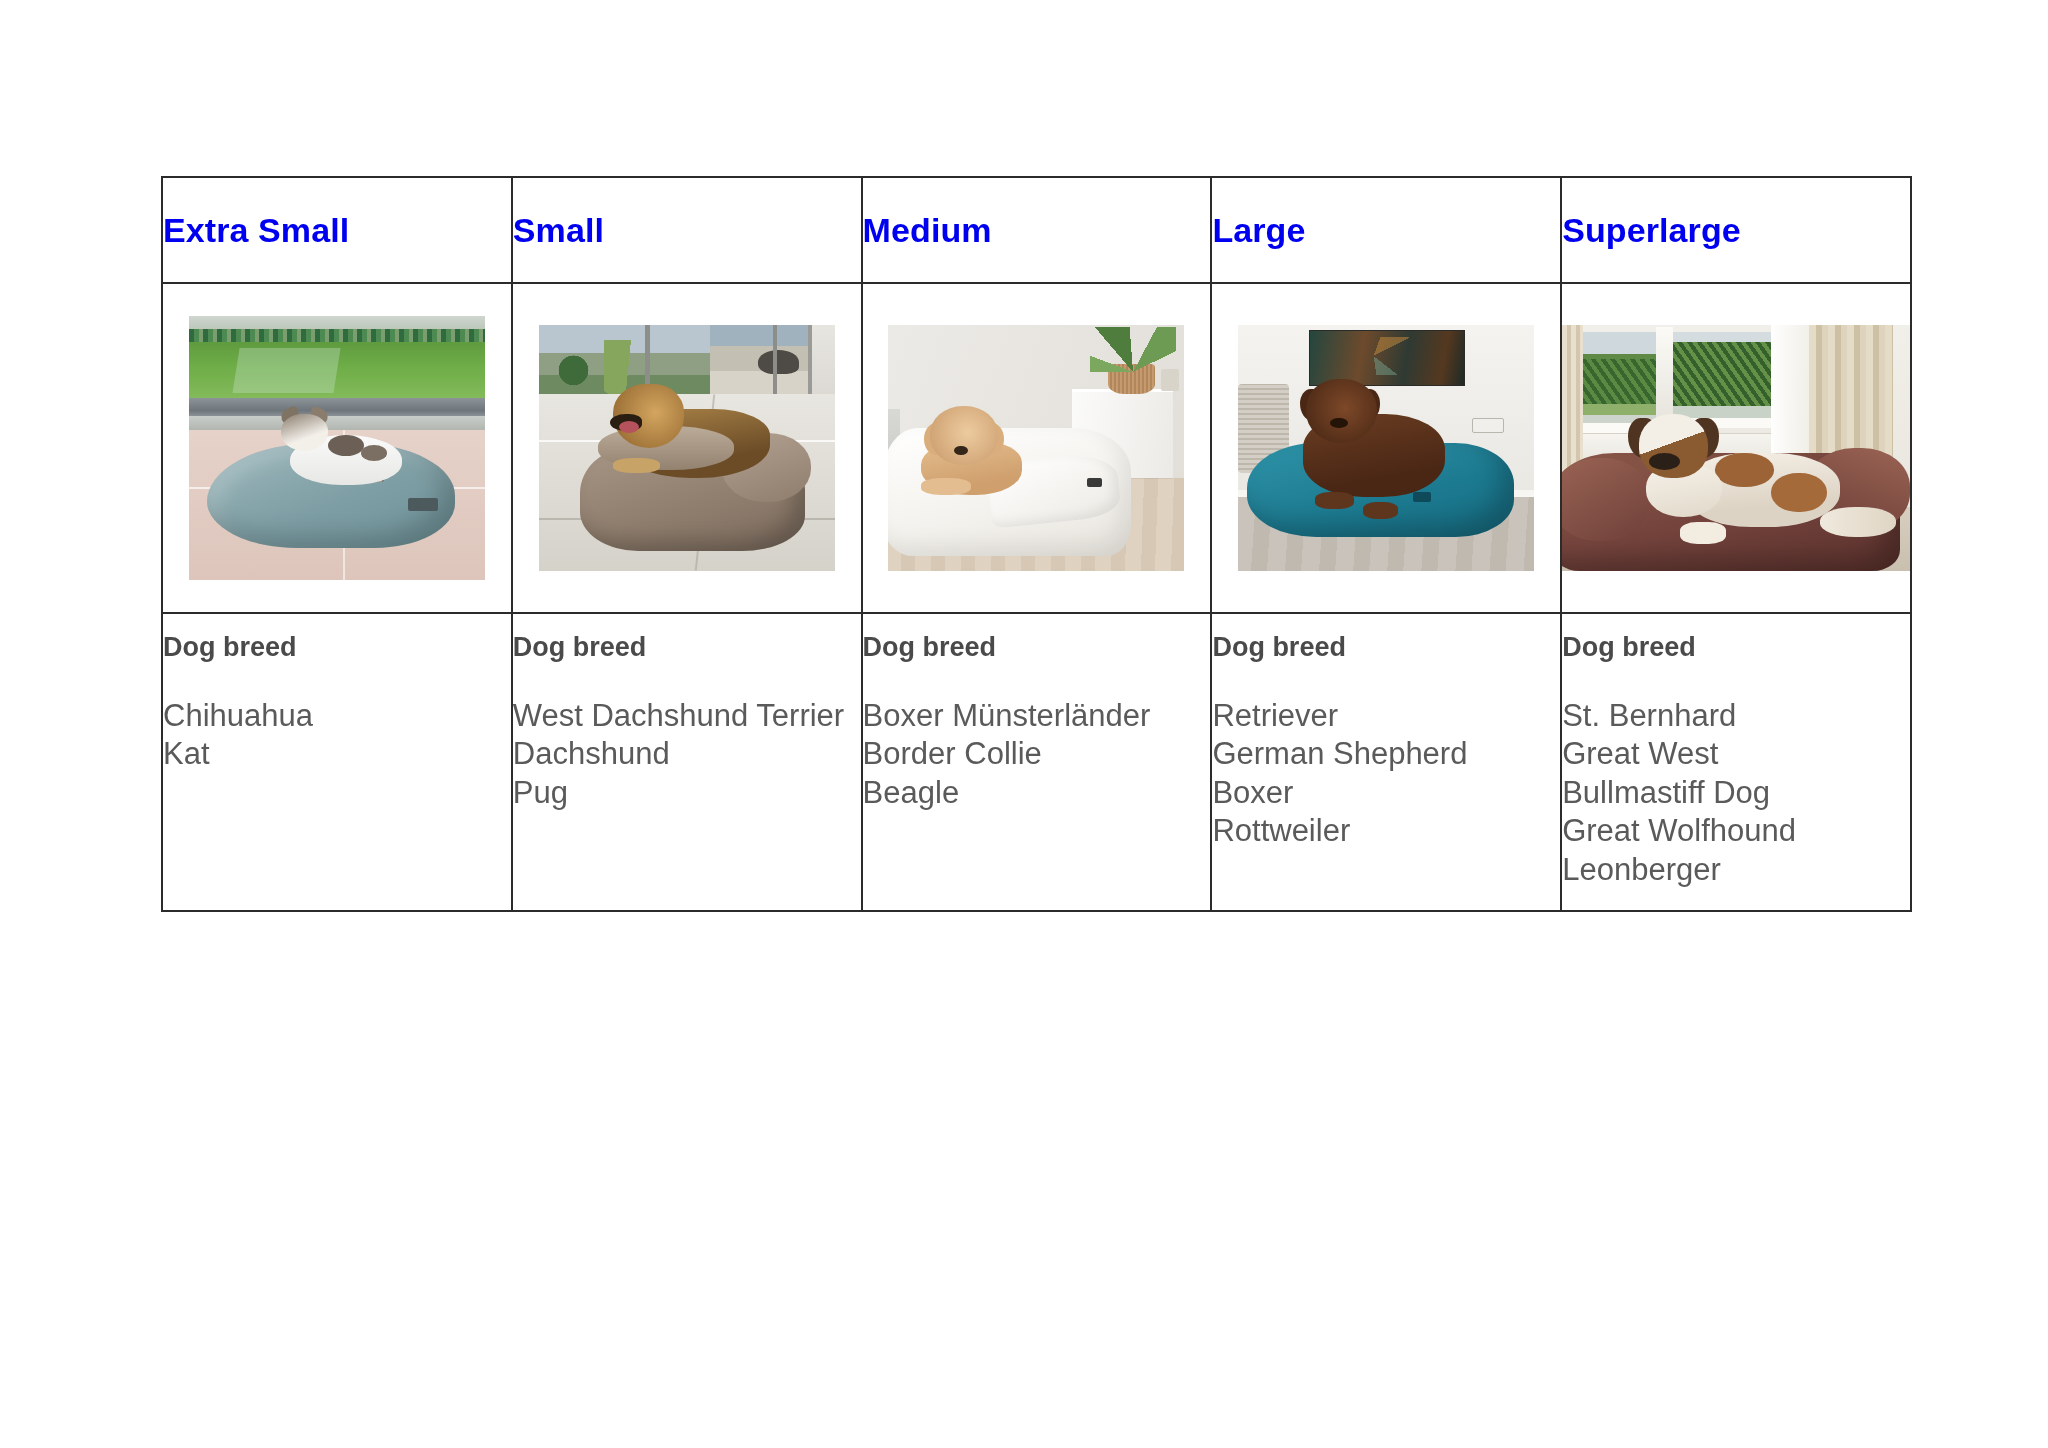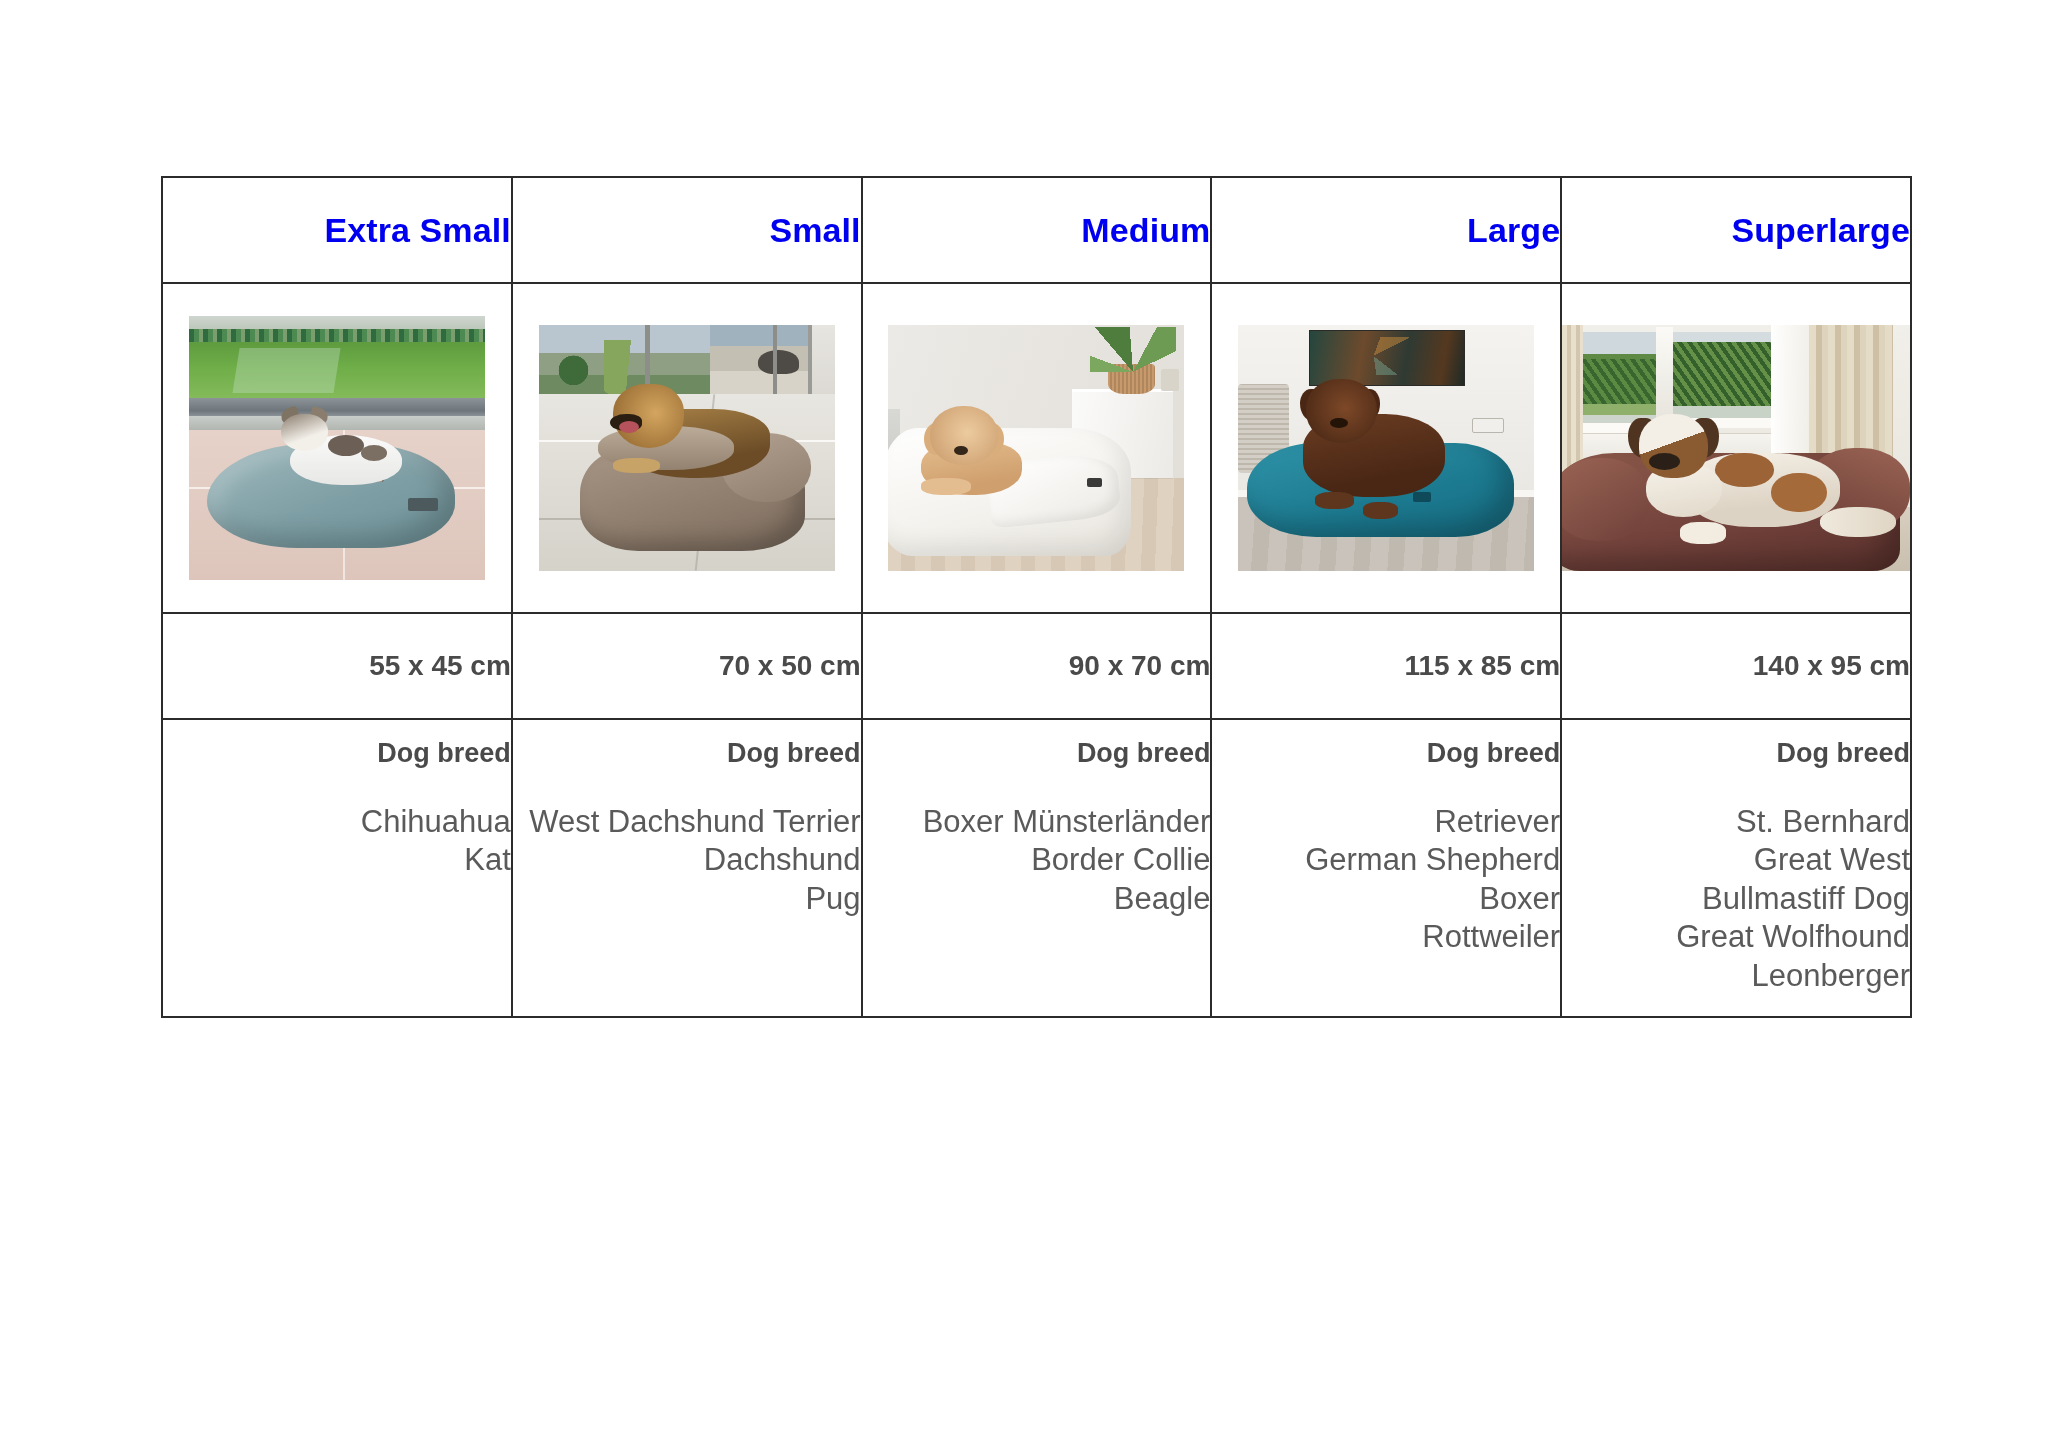--- a/index.html
+++ b/index.html
@@ -27,21 +27,21 @@
     left: 161px;
     top: 176px;
     width: 1751px;
     border-collapse: collapse;
     table-layout: fixed;
   }
   .size-table td {
     border: 2px solid #2b2b2b;
     padding: 0;
     vertical-align: middle;
-    text-align: right;
+    text-align: left;
   }
 
   
   .row-header td {
     height: 104px;
   }
   .header-label {
     font-size: 34px;
     font-weight: bold;
     color: #0000f0;
@@ -446,37 +446,20 @@
             <div class="xl-dog-e1"></div>
             <div class="xl-dog-e2"></div>
             <div class="xl-dog-h"></div>
             <div class="xl-dog-m"></div>
             <div class="xl-dog-p1"></div>
           </div>
         </div>
       </td>
     </tr>
 
-    <tr class="row-dim">
-      <td>
-        <div class="dim-label">55 x 45 cm</div>
-      </td>
-      <td>
-        <div class="dim-label">70 x 50 cm</div>
-      </td>
-      <td>
-        <div class="dim-label">90 x 70 cm</div>
-      </td>
-      <td>
-        <div class="dim-label">115 x 85 cm</div>
-      </td>
-      <td>
-        <div class="dim-label">140 x 95 cm</div>
-      </td>
-    </tr>
 
     <tr class="row-breed">
 
       <td>
         <div class="breed-cell">
           <div class="breed-title">Dog breed</div>
           <ul class="breed-list">
             <li>Chihuahua</li>
             <li>Kat</li>
           </ul>

